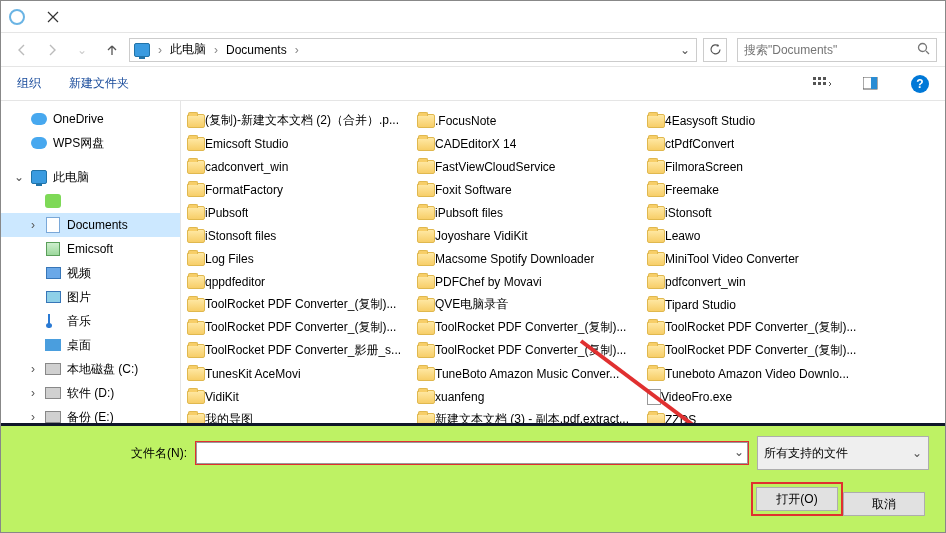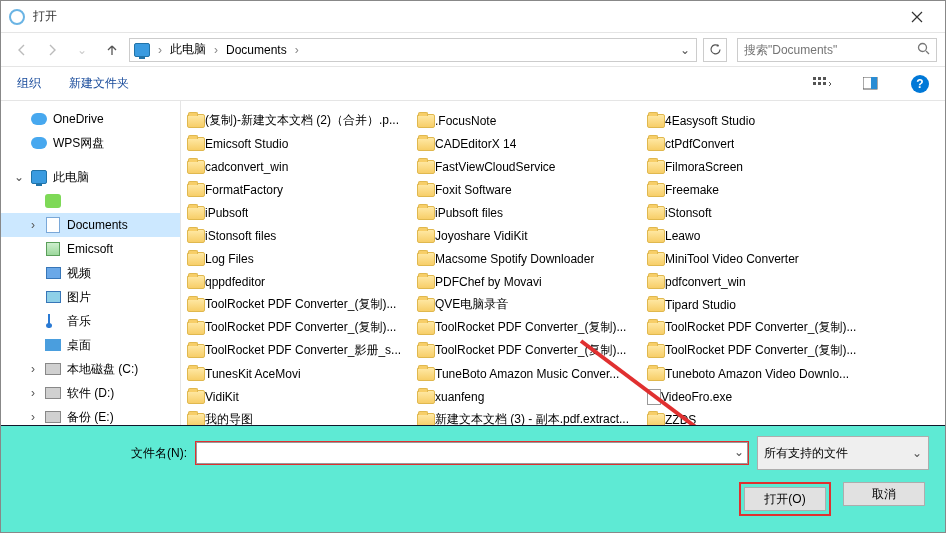--- a/index.html
+++ b/index.html
@@ -40,29 +40,29 @@
 
 .file-area { flex: 1; overflow: auto; padding: 8px 0; }
 .file-cols { display: flex; }
 .file-col { width: 230px; }
 .file-row { display: flex; align-items: center; height: 23px; padding: 0 6px; cursor: pointer; white-space: nowrap; overflow: hidden; }
 .folder-icon { width: 18px; height: 14px; background: linear-gradient(#ffe9a6,#f7ce68); border: 1px solid #e0b84e; border-radius: 2px; position: relative; flex-shrink:0; }
 .folder-icon::before { content:""; position:absolute; top:-3px; left:0; width:8px; height:3px; background:#f7ce68; border:1px solid #e0b84e; border-bottom:none; border-radius:2px 2px 0 0; }
 .file-icon { width:14px; height:16px; background:#fff; border:1px solid #999; flex-shrink:0; }
 .file-label { overflow: hidden; text-overflow: ellipsis; }
 
-.bottom { position: absolute; bottom: 0; left: 0; right: 0; border-top: 1px solid #0f172a; background: #5eead4; padding: 10px 16px 16px; }
+.bottom { position: absolute; bottom: 0; left: 0; right: 0; border-top: 3px solid #0f172a; background: #bef264; padding: 10px 16px 16px; }
 .filename-row { display: flex; align-items: center; gap: 8px; margin-bottom: 12px; }
 .filename-label { width: 170px; text-align: right; }
 .filename-input-wrap { flex: 1; position: relative; border: 1.5px solid #e03030; height: 24px; }
 .filename-input-wrap input { width: 100%; height: 100%; border: 1px solid #999; padding: 0 18px 0 4px; outline:none; }
 .filename-drop { position:absolute; right:4px; top:3px; color:#555; }
 .filetype { width: 172px; height:24px; border:1px solid #adadad; display:flex; align-items:center; padding:16px 6px; background:#efefef; }
 .filetype-drop { margin-left:auto; color:#555; }
-.btn-row { display: flex; justify-content: flex-end; gap: 12px; align-items: flex-start; padding-right: 4px;}
+.btn-row { display: flex; justify-content: flex-end; align-items: flex-end; padding-right: 4px;}
 .open-wrap { border: 2.5px solid #e03030; padding: 3px; }
 .btn { min-width: 82px; height: 24px; border: 1px solid #adadad; background: #e1e1e1; display:flex; align-items:center; justify-content:center; cursor:pointer; }
 .btn.open { background:#e1e1e1; }
 
 .arrow-svg { position:absolute; pointer-events:none; }
 
 
 .i-monitor { width:16px; height:14px; background:#3a9be0; border:1px solid #2173a8; border-radius:2px; position:relative; }
 .i-monitor::after{content:"";position:absolute;bottom:-3px;left:4px;width:6px;height:2px;background:#2173a8;}
 .i-cloud{width:16px;height:12px;background:#47a8ef;border-radius:6px;}
@@ -75,21 +75,20 @@
 .i-music{width:10px;height:14px;border-left:2px solid #2a7ad4;position:relative;}
 .i-music::after{content:"";position:absolute;bottom:0;left:-4px;width:6px;height:5px;background:#2a7ad4;border-radius:50%;}
 .i-desk{width:16px;height:12px;background:#4a9ede;}
 .i-disk{width:16px;height:12px;background:#d0d0d0;border:1px solid #888;}
 </style>
 </head>
 <body>
 
 <div class="titlebar">
   <div class="app-icon"></div>
-  <div class="title">打开</div>
   <div class="close-btn">
     <svg width="12" height="12" viewBox="0 0 12 12">
         <path d="M1 1 L11 11 M11 1 L1 11" stroke="#333" stroke-width="1.2"></path>
       </svg>
   </div>
 </div>
 
 <div class="navbar">
   <div class="nav-btn disabled">
       <svg width="14" height="14" viewBox="0 0 14 14">

